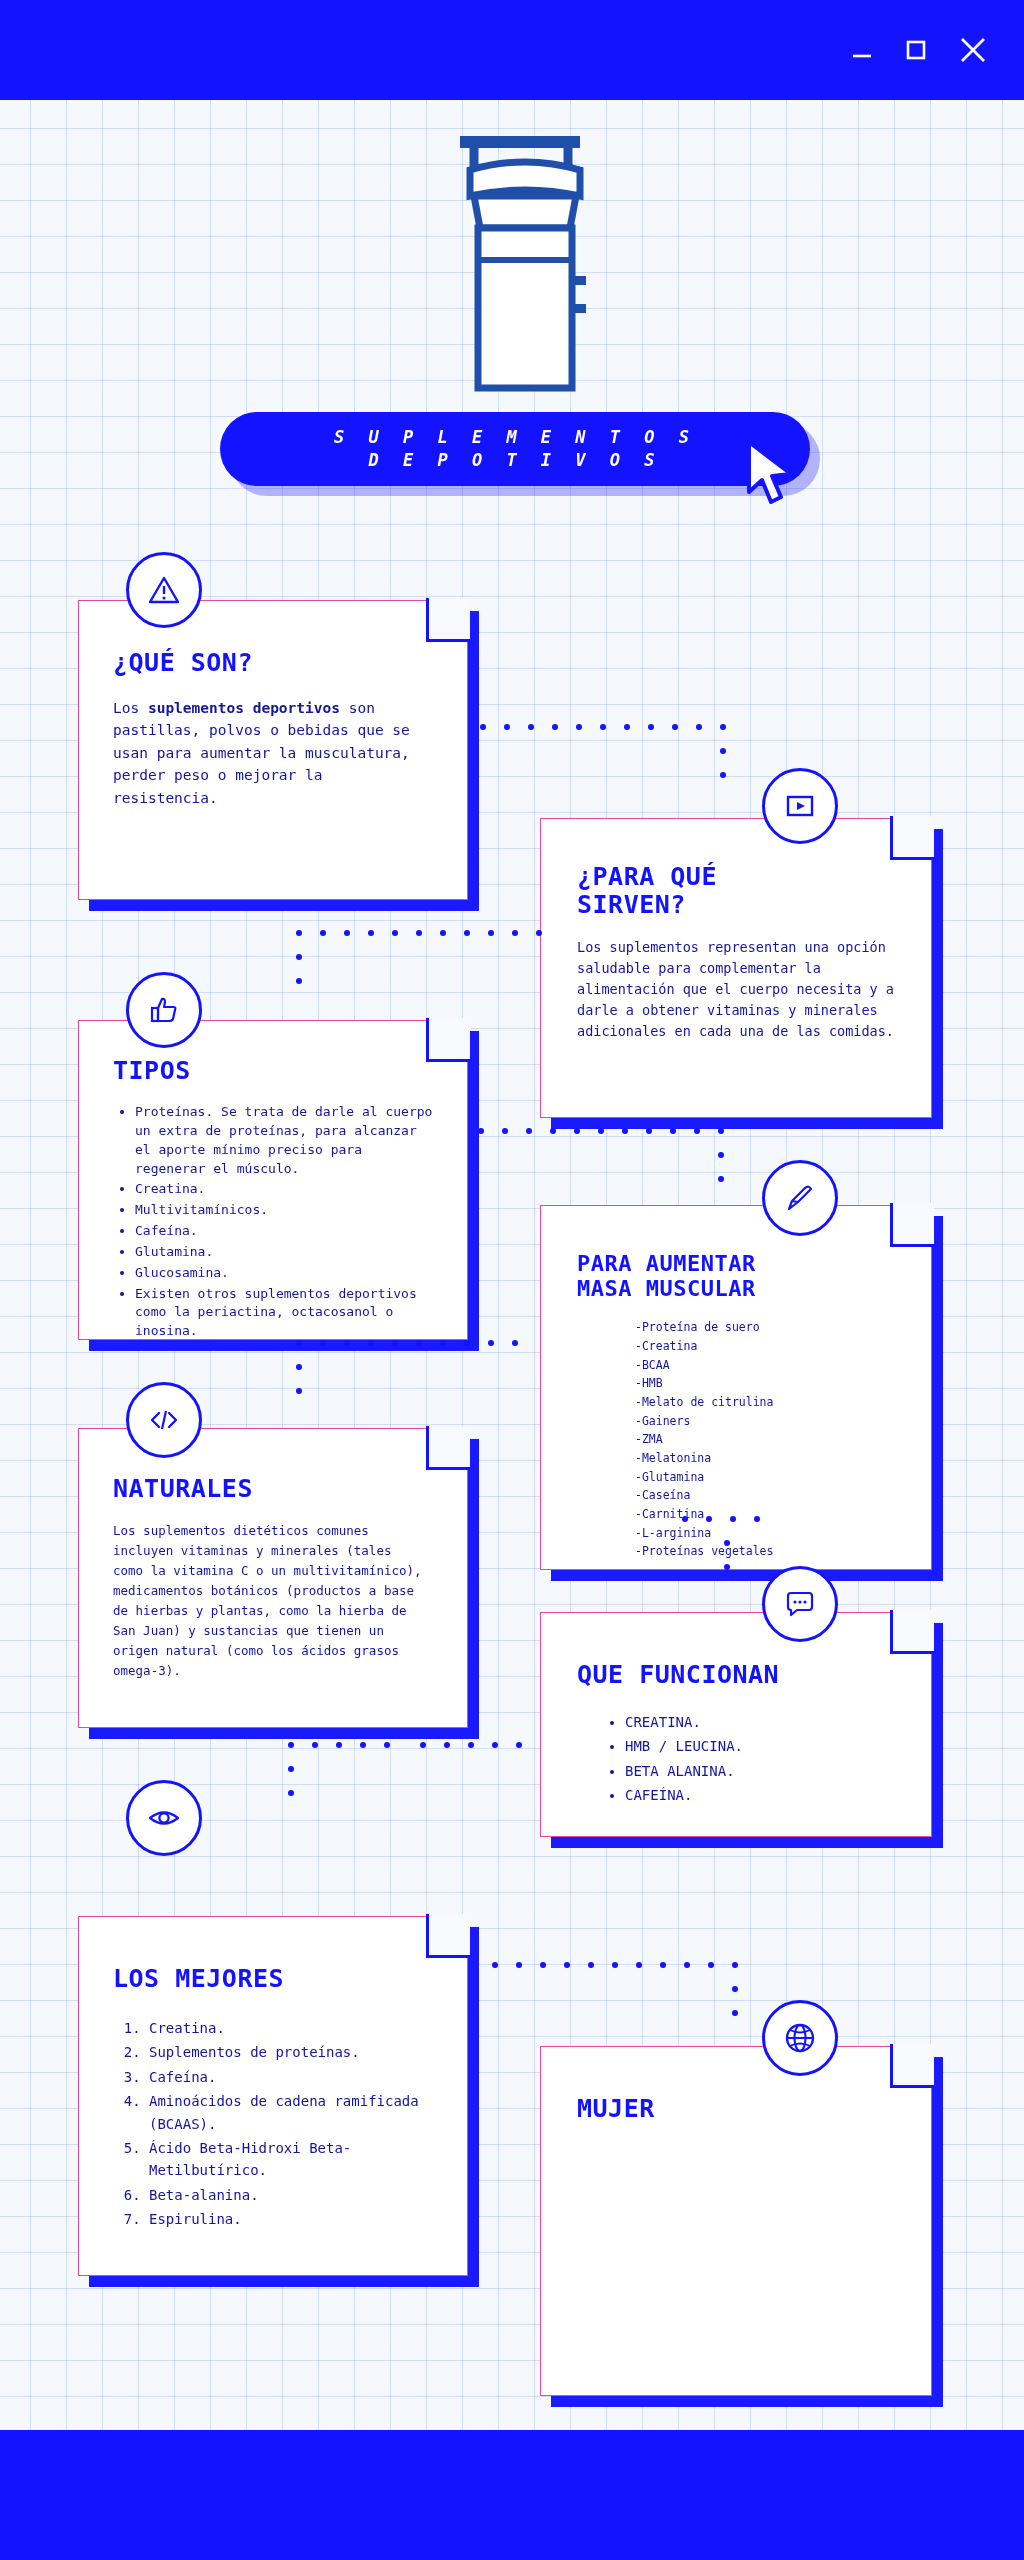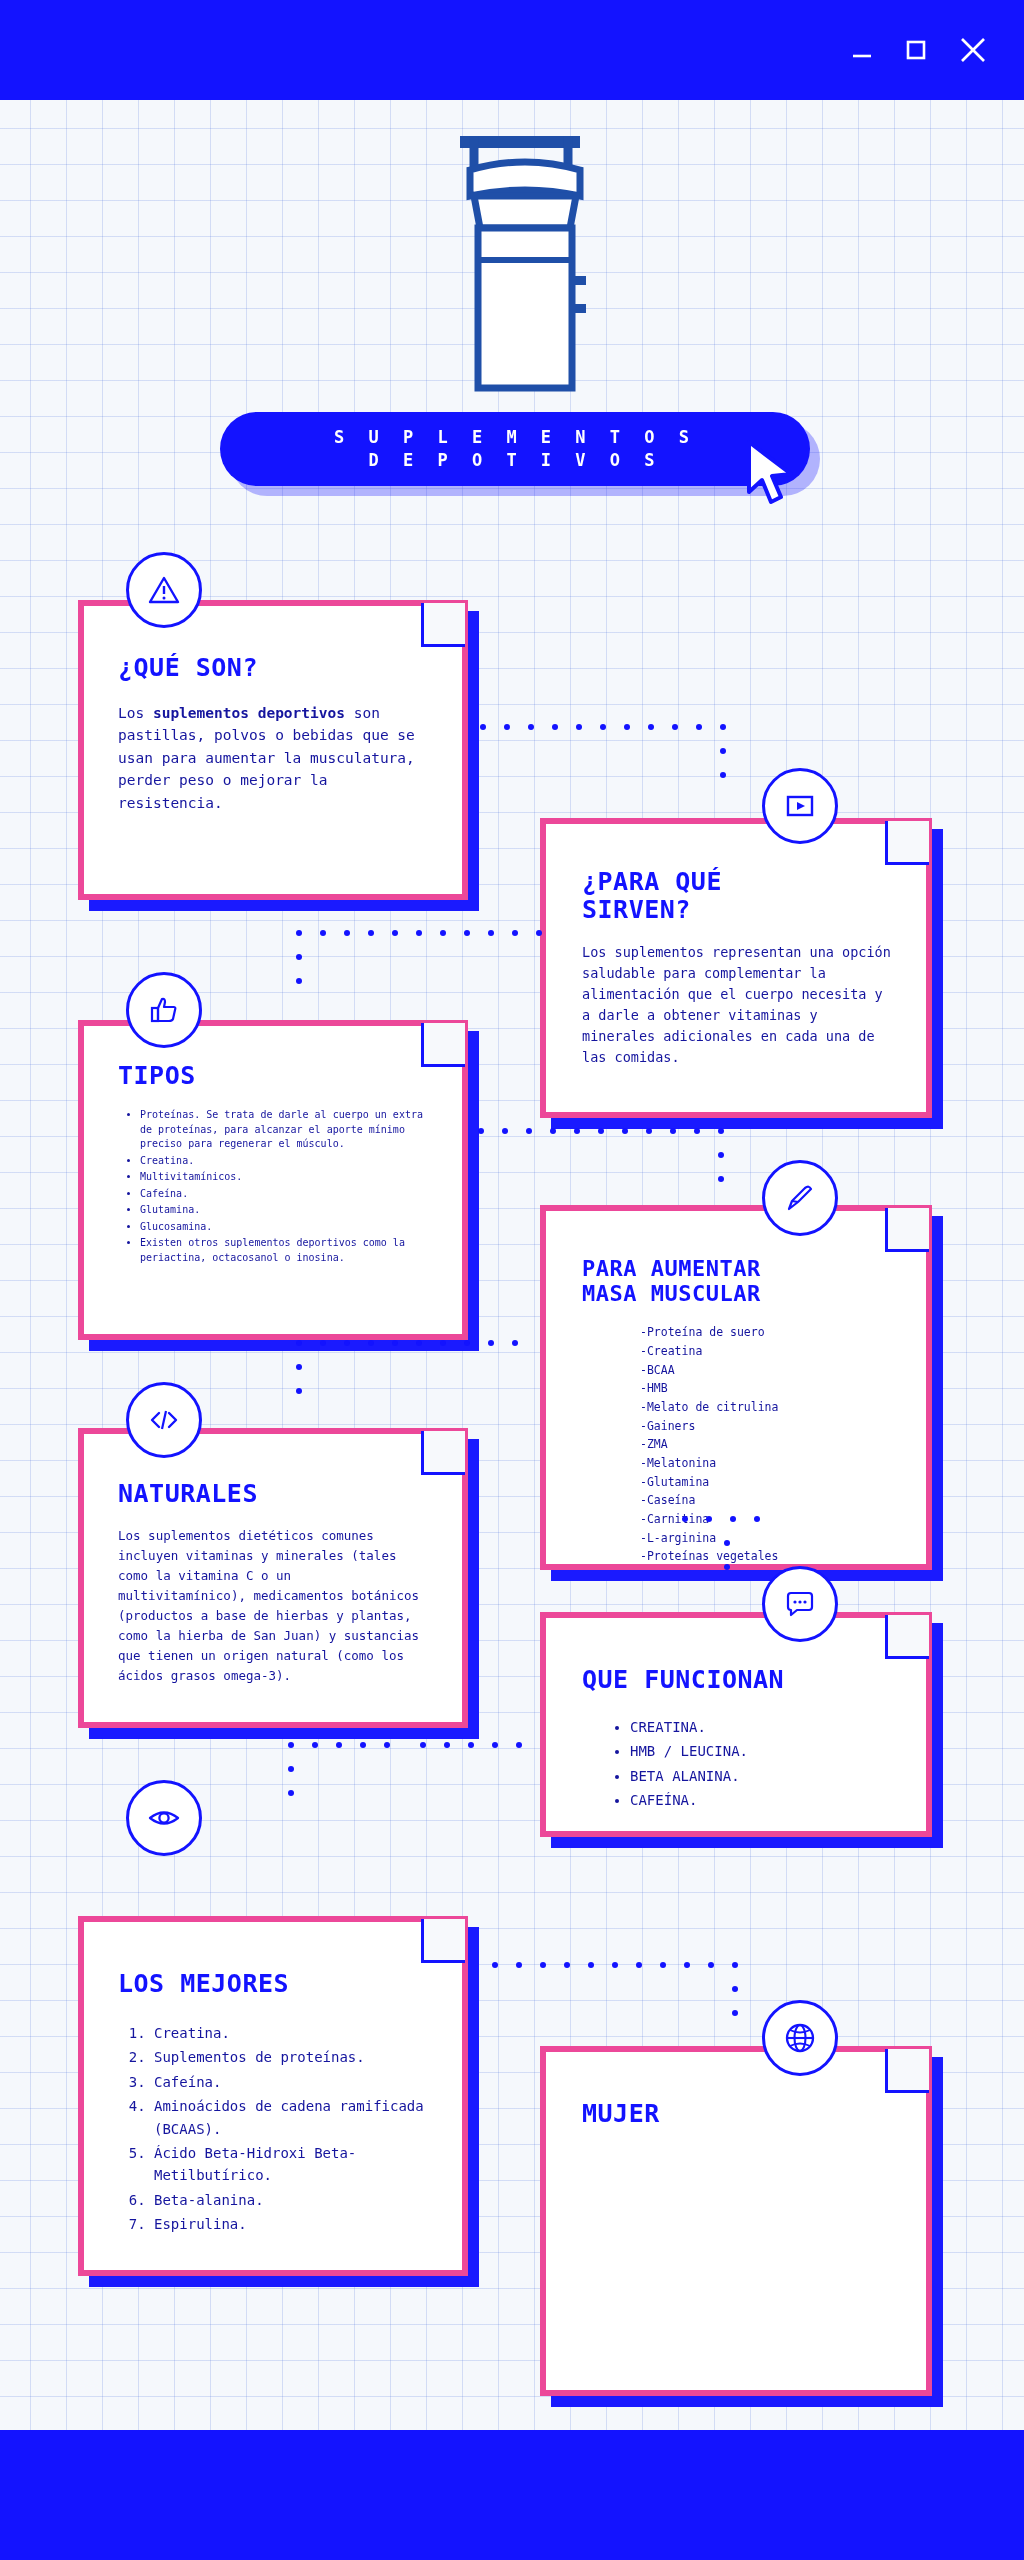--- a/index.html
+++ b/index.html
@@ -56,28 +56,29 @@
     box-shadow:10px 10px 0 rgba(19,19,255,0.30);
     z-index:6;
   }
   .title-pill span {
     color:#ffffff;
     font-family:"DejaVu Sans Mono", monospace;
     font-weight:bold;
     font-size:17px;
     letter-spacing:7px;
     line-height:23px;
+    font-style:italic;
   }
   .cursor { position:absolute; left:745px; top:440px; z-index:8; }
 
   
   .card {
     position:absolute;
     background:#ffffff;
-    border:6px solid #ec4899;
+    border:1px solid #ec4899;
     box-shadow:11px 11px 0 #1a1aff;
   }
   .card .fold {
     position:absolute; right:-3px; top:-3px;
     width:44px; height:44px;
     background:#f7f9fc;
     border-left:3px solid #1313ff;
     border-bottom:3px solid #1313ff;
   }
   .card h2 {
@@ -323,21 +324,21 @@
 
   <div class="badge" style="left:126px;top:972px">
     <svg width="34" height="34" viewBox="0 0 34 34">
       <path d="M11 15 L15 6 Q18 5 18 9 L17 14 L27 14 Q29 14 28 17 L26 26 Q25 28 22 28 L11 28 Z" fill="none" stroke="#1313ff" stroke-width="2.2" stroke-linejoin="round"></path>
       <rect x="5" y="15" width="6" height="13" fill="none" stroke="#1313ff" stroke-width="2.2"></rect>
     </svg>
   </div>
   <div class="card" style="left:78px;top:1020px;width:390px;height:320px">
     <div class="fold"></div>
     <h2 style="font-size:25px;margin:36px 0 18px 34px">TIPOS</h2>
-    <ul style="font-size:10px;line-height:1.45;margin:0 28px 0 36px">
+    <ul style="font-size:13px;line-height:1.45;margin:0 28px 0 36px">
       <li>Proteínas. Se trata de darle al cuerpo un extra de proteínas, para alcanzar el aporte mínimo preciso para regenerar el músculo.</li>
       <li>Creatina.</li>
       <li>Multivitamínicos.</li>
       <li>Cafeína.</li>
       <li>Glutamina.</li>
       <li>Glucosamina.</li>
       <li>Existen otros suplementos deportivos como la periactina, octacosanol o inosina.</li>
     </ul>
   </div>
 

